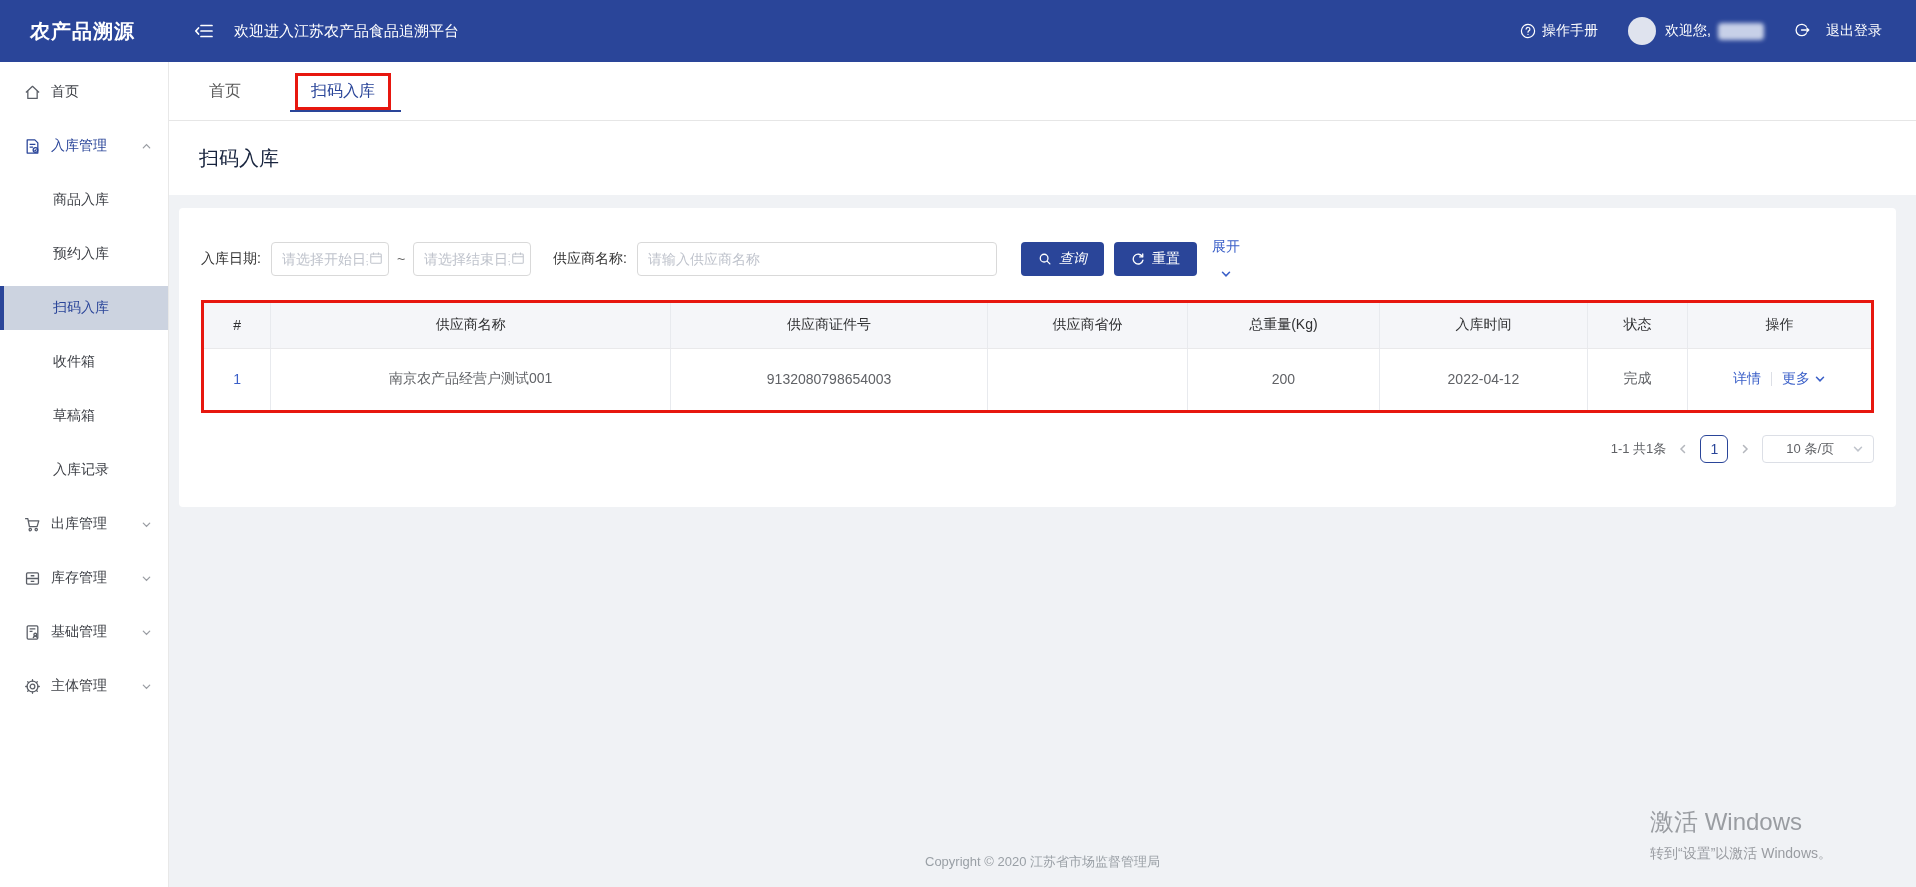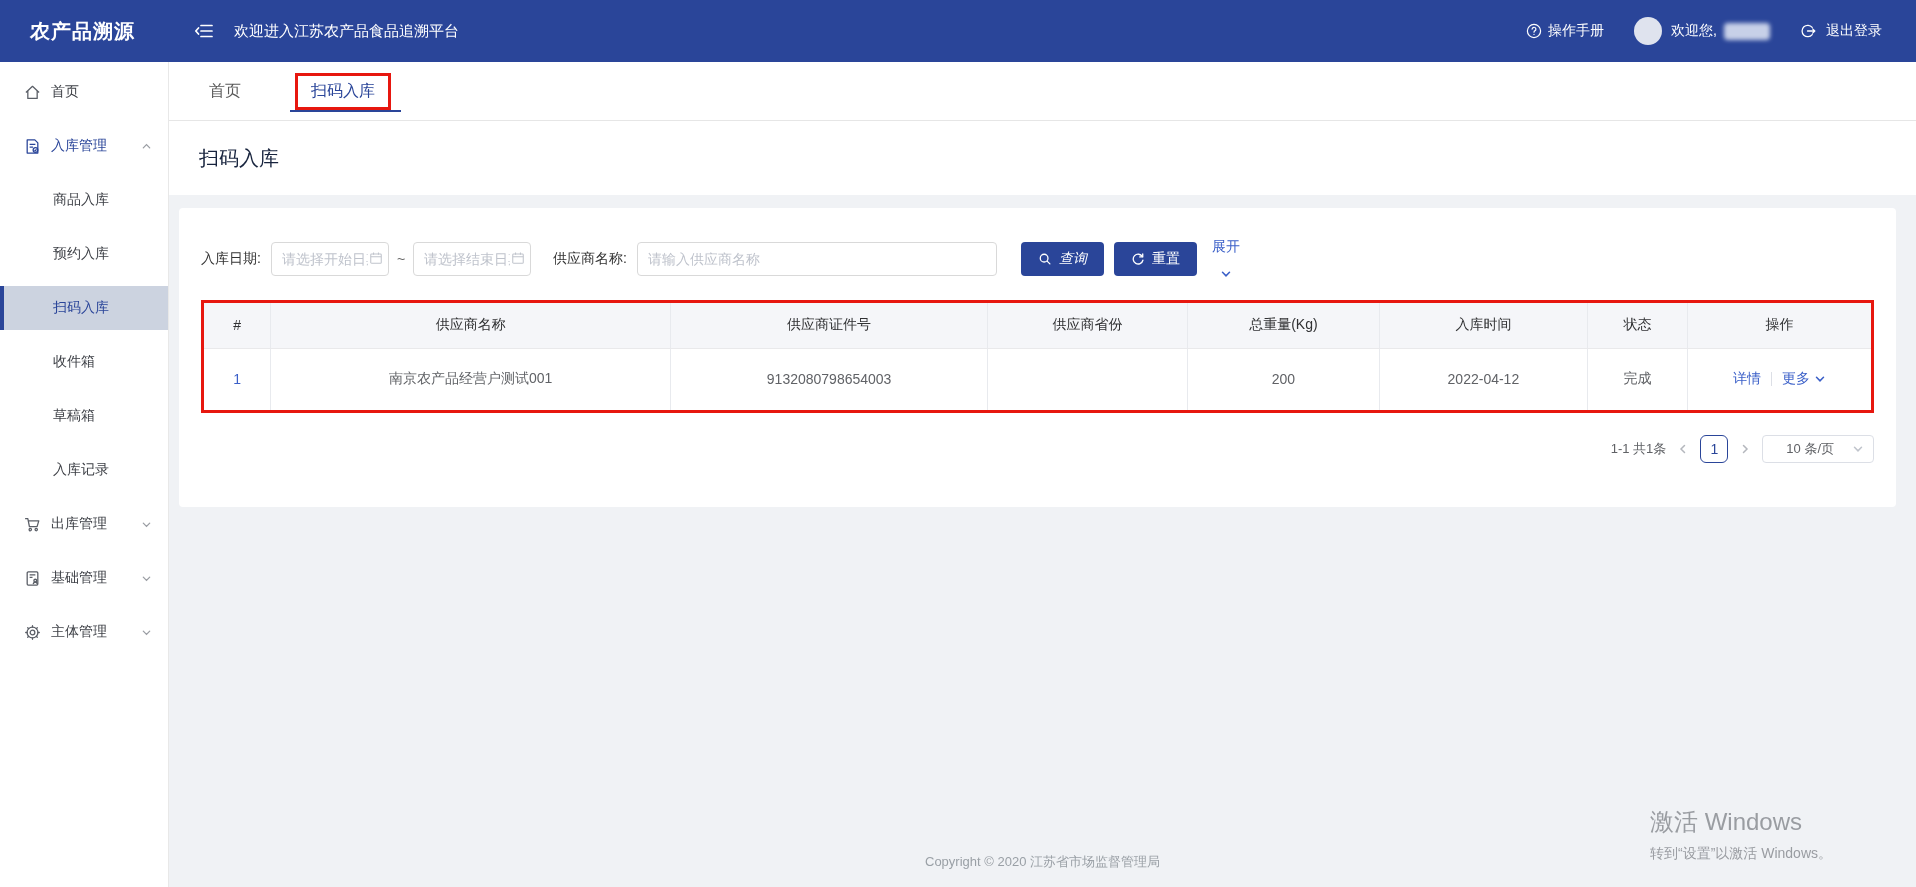--- a/index.html
+++ b/index.html
@@ -10,21 +10,21 @@
   
   .topbar { height:62px; background:#2a4599; display:flex; align-items:center; color:#fff; position:relative; z-index:5; }
   .logo { width:170px; padding-left:30px; font-size:20px; font-weight:bold; letter-spacing:1px; white-space:nowrap; }
   .collapse-btn { margin-left:24px; cursor:pointer; }
   .welcome-text { margin-left:20px; font-size:15px;font-family:Liberation Mono, monospace; }
   .top-right { margin-left:auto; display:flex; align-items:center; padding-right:34px; font-size:14px; }
   .manual { display:flex; align-items:center; gap:6px; cursor:pointer; }
   .avatar { width:28px; height:28px; border-radius:50%; background:#dfe3ee; margin-left:30px; }
   .greeting { margin-left:9px; }
   .username-redacted { width:46px; height:17px; border-radius:4px; background:#c7d0e8; filter:blur(2px); margin-left:7px; }
-  .logout { display:flex; align-items:center; gap:10px; margin-left:30px; cursor:pointer; }
+  .logout { display:flex; align-items:flex-start; gap:16px; margin-left:30px; cursor:pointer; }
 
   
   .layout { display:flex; height:825px; }
   .sidebar { width:169px; background:#fff; border-right:1px solid #e8e8e8; padding-top:8px; flex:none; }
   .menu-item { height:44px; margin-bottom:10px; display:flex; align-items:center; padding-left:24px; font-size:14px; color:#3c3f45; position:relative; cursor:pointer; white-space:nowrap; }
   .menu-item .mi-icon { width:17px; height:17px; margin-right:10px; flex:none; color:#5a5e66; }
   .menu-item .caret { position:absolute; right:16px; color:#9a9da3; }
   .menu-item.parent-active, .menu-item.parent-active .mi-icon { color:#2a4599; }
   .menu-sub { padding-left:53px; }
   .menu-sub.active { background:#ccd3e0; color:#2a4599; }
@@ -176,20 +176,34 @@
         </svg>
       </span>
       <span>出库管理</span>
       <span class="caret">
         <svg width="11" height="11" viewBox="0 0 12 12" fill="none" stroke="currentColor" stroke-width="1.4" stroke-linecap="round">
             <path d="M2.5 4.5 L6 8 L9.5 4.5"></path>
           </svg>
       </span>
     </div>
 
+    <div class="menu-item">
+      <span class="mi-icon">
+        <svg width="17" height="17" viewBox="0 0 16 16" fill="none" stroke="currentColor" stroke-width="1.2" stroke-linejoin="round">
+          <rect x="2.4" y="2.8" width="11.2" height="10.4" rx="1"></rect>
+          <path d="M2.4 8 H13.6 M6.3 5.4 H9.7 M6.3 10.6 H9.7"></path>
+        </svg>
+      </span>
+      <span>库存管理</span>
+      <span class="caret">
+        <svg width="11" height="11" viewBox="0 0 12 12" fill="none" stroke="currentColor" stroke-width="1.4" stroke-linecap="round">
+            <path d="M2.5 4.5 L6 8 L9.5 4.5"></path>
+          </svg>
+      </span>
+    </div>
 
     <div class="menu-item">
       <span class="mi-icon">
         <svg width="17" height="17" viewBox="0 0 16 16" fill="none" stroke="currentColor" stroke-width="1.2" stroke-linejoin="round">
           <rect x="3" y="1.8" width="10" height="12.4" rx="1"></rect>
           <path d="M5.3 4.5 H10.7 M5.3 7 H8"></path>
           <circle cx="10.6" cy="10" r="1.3"></circle>
           <path d="M8.6 13.2 c.3-1.3 1-1.9 2-1.9 s1.7.6 2 1.9"></path>
         </svg>
       </span>

